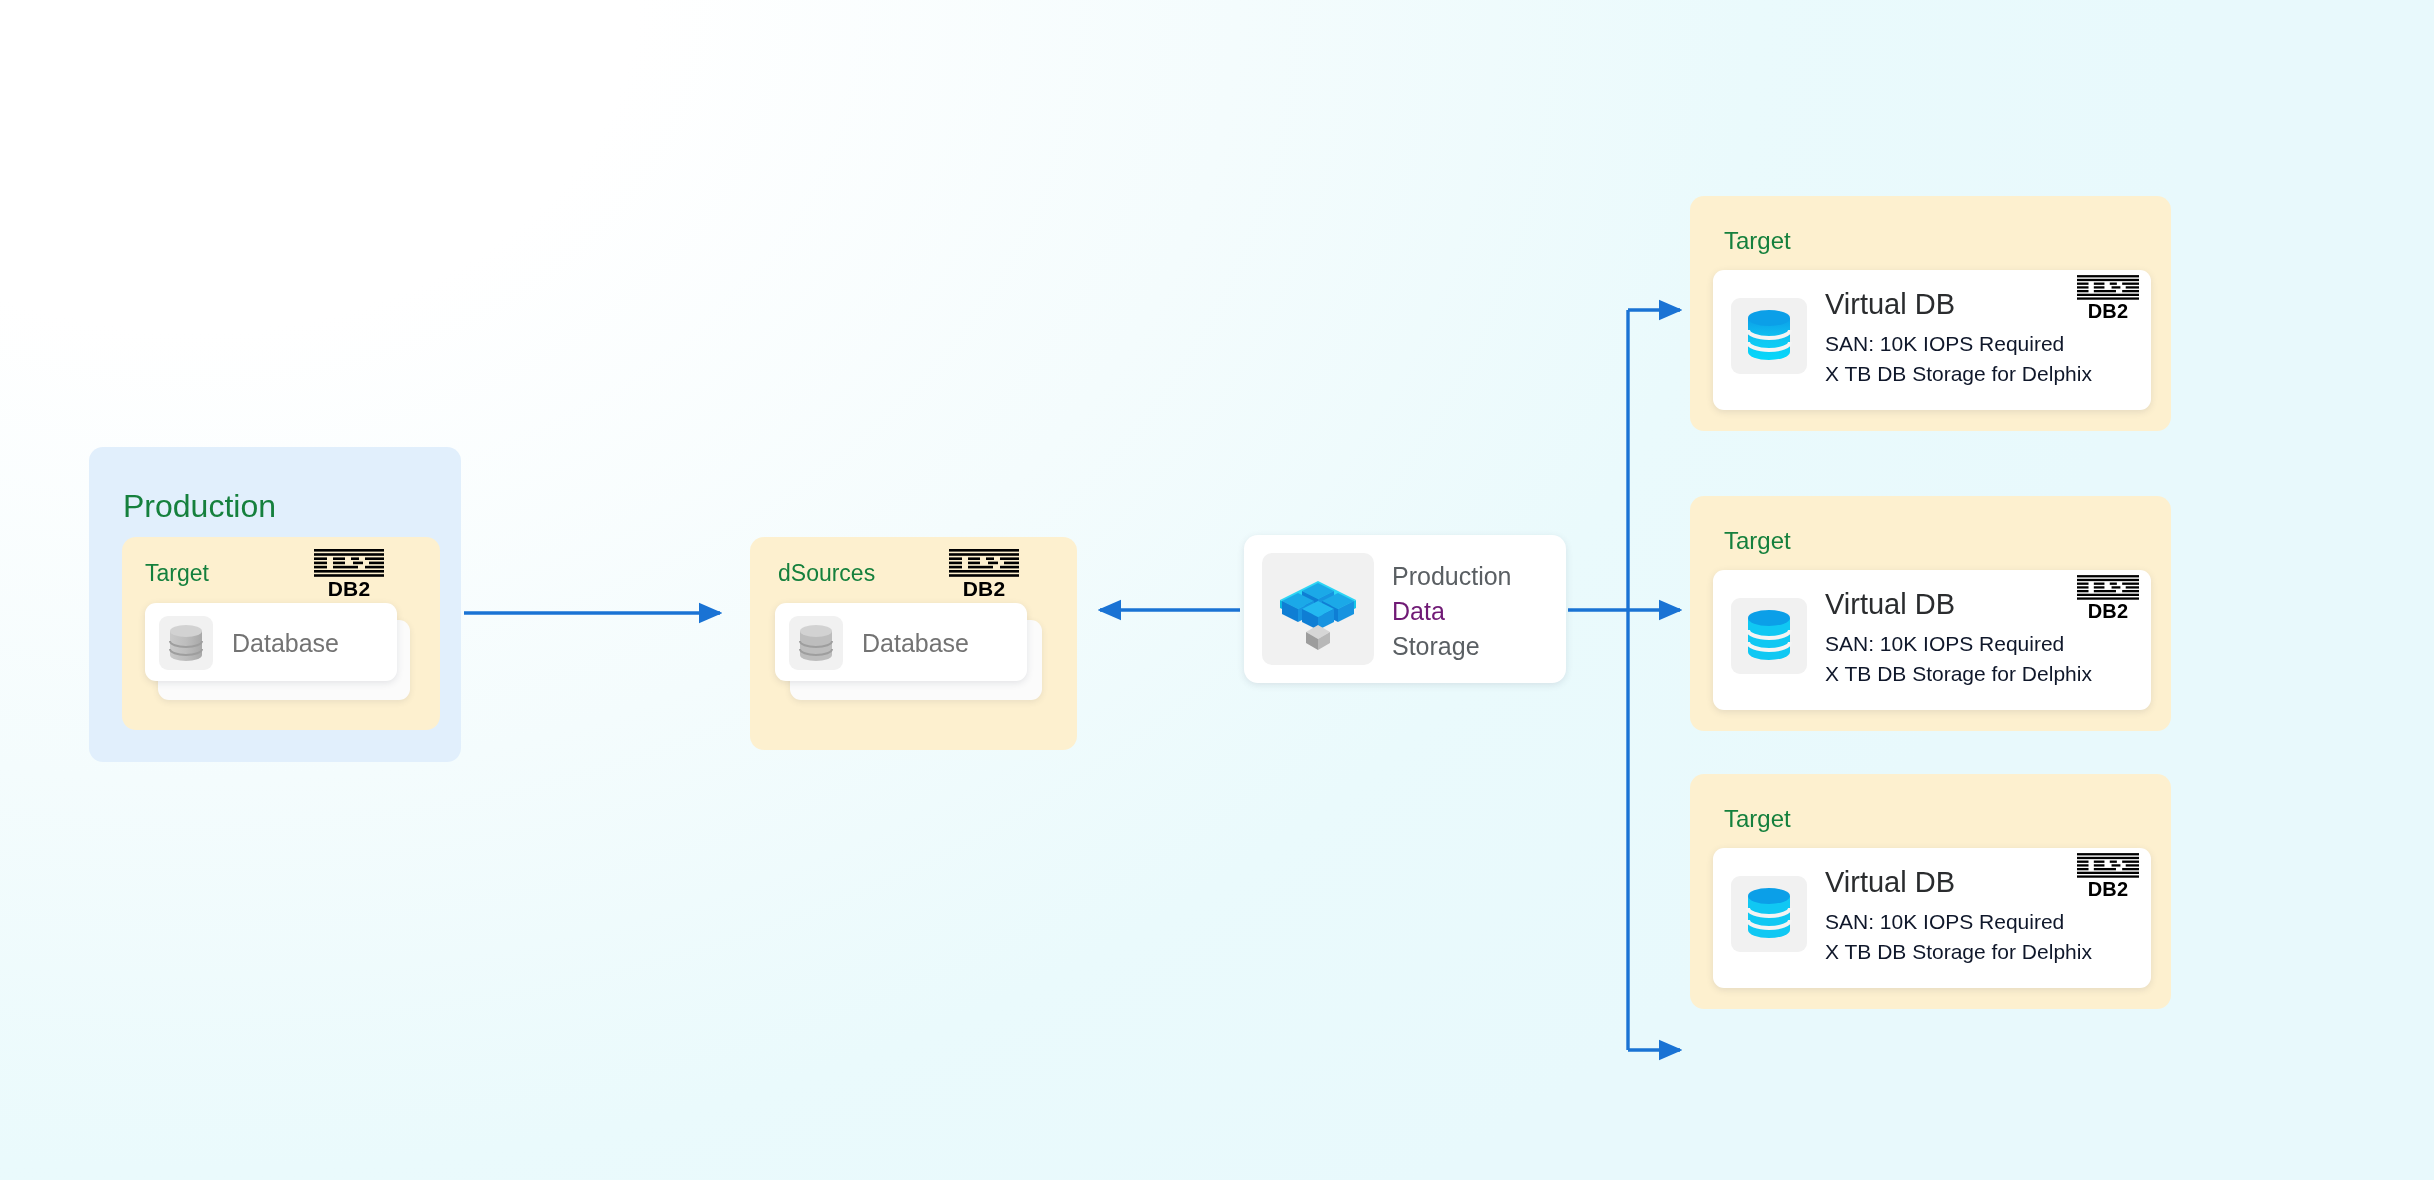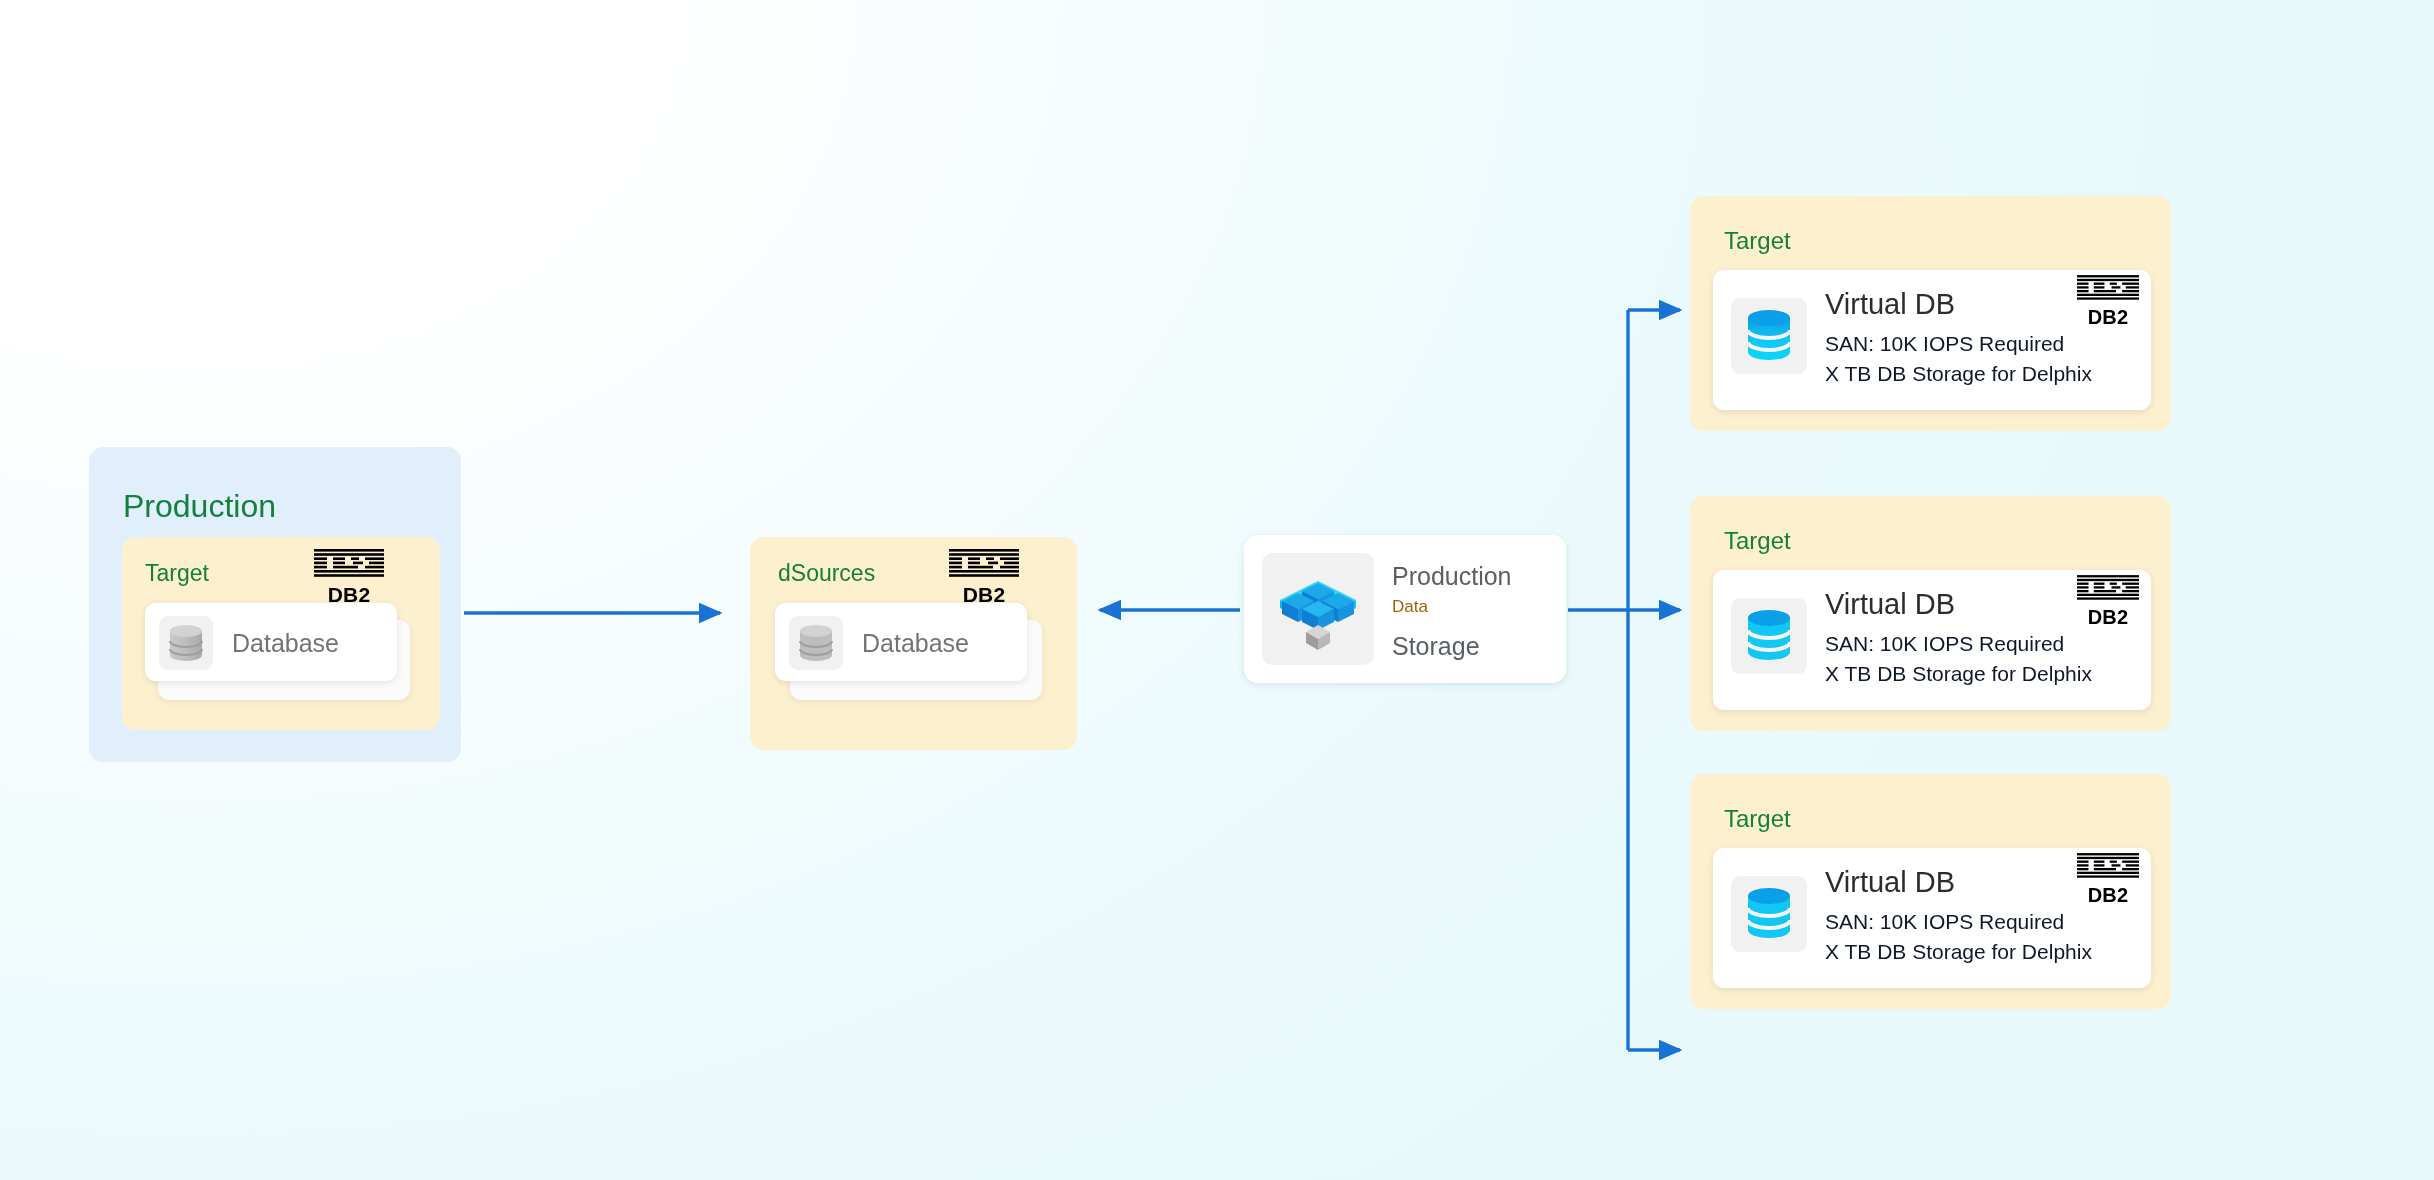--- a/index.html
+++ b/index.html
@@ -80,21 +80,21 @@
     display: flex;
     flex-direction: column;
     align-items: center;
     line-height: 1;
   }
   .ibm-mark { display:block; }
   .db2-text {
     font-weight: bold;
     color: #000000;
     letter-spacing: 0.2px;
-    margin-top: 7px;
+    margin-top: 1px;
   }
 
   
   .conn { position: absolute; overflow: visible; }
 </style>
 </head>
 <body>
 
 <div id="canvas">
 
@@ -250,21 +250,21 @@
       <polygon points="26,42 42,50 42,63 26,55" fill="#0f7ed4"></polygon>
       <polygon points="58,42 42,50 42,63 58,55" fill="#1793e0"></polygon>
 
       <polygon points="42,58 54,65 42,72 30,65" fill="#d6d6d6"></polygon>
       <polygon points="30,65 42,72 42,83 30,76" fill="#9d9d9d"></polygon>
       <polygon points="54,65 42,72 42,83 54,76" fill="#b8b8b8"></polygon>
     </svg>
   </div>
 
   <div class="node-label" style="left:1392px; top:562px; font-size:25px; color:#5a5f63;">Production</div>
-  <div class="node-label" style="left:1392px; top:597px; font-size:17px; color:#a16207;">Data</div>
+  <div class="node-label" style="left:1392px; top:597px; font-size:25px; color:#701a75;">Data</div>
   <div class="node-label" style="left:1392px; top:632px; font-size:25px; color:#5a5f63;">Storage</div>
 
   <div class="group-box amber" style="left:1690px; top:196px; width:481px; height:235px;"></div>
 
   <div class="group-title" style="left:1724px; top:227px; font-size:24px;">Target</div>
 
   <div class="card" style="left:1713px; top:270px; width:438px; height:140px;"></div>
 
   <div class="icon-tile" style="left:1731px; top:298px; width:76px; height:76px;">
     <svg width="50" height="56" viewBox="0 0 50 56">

